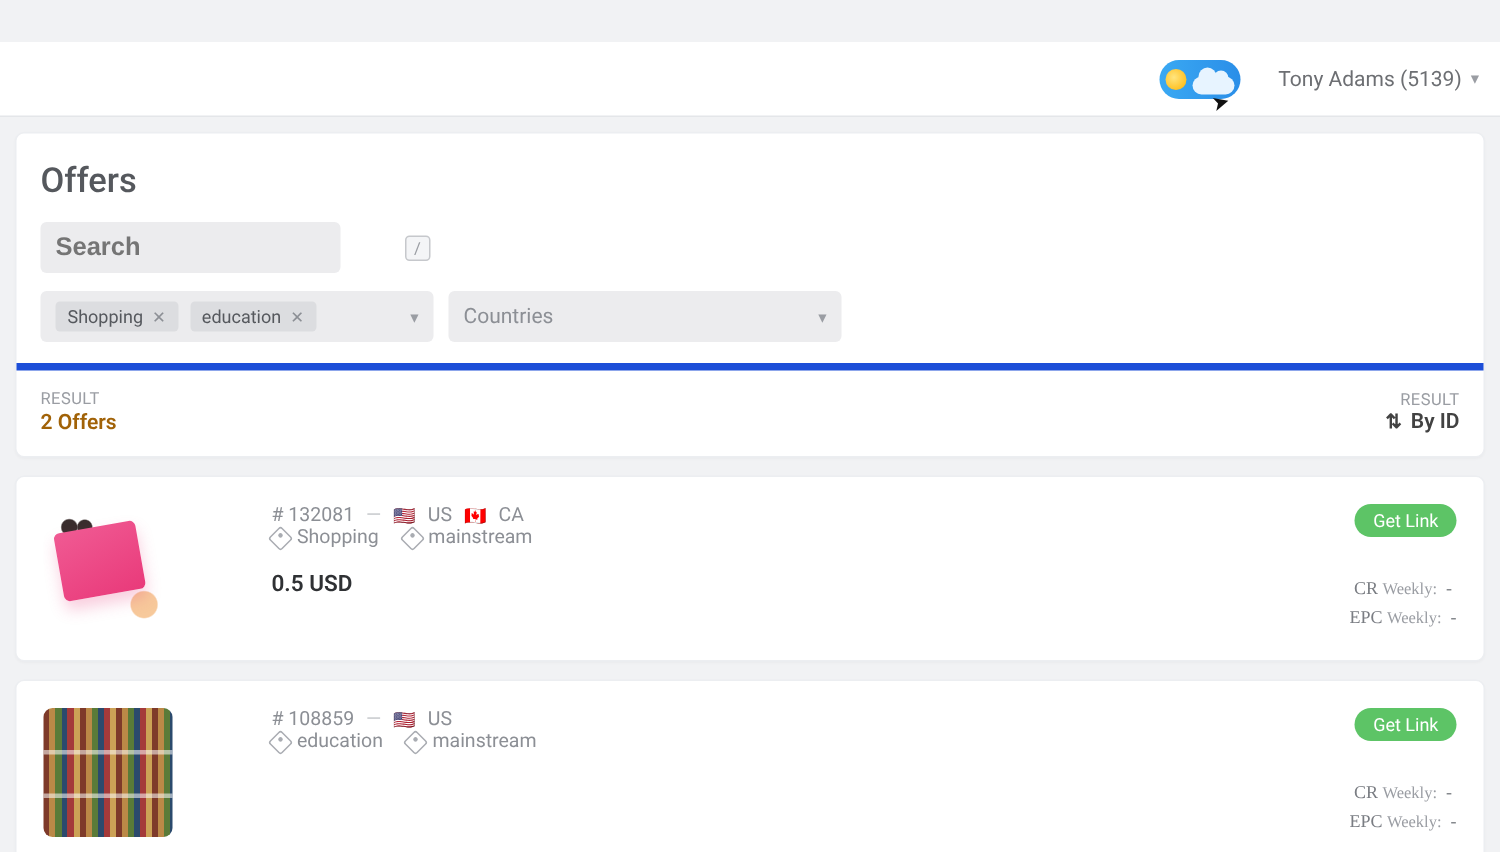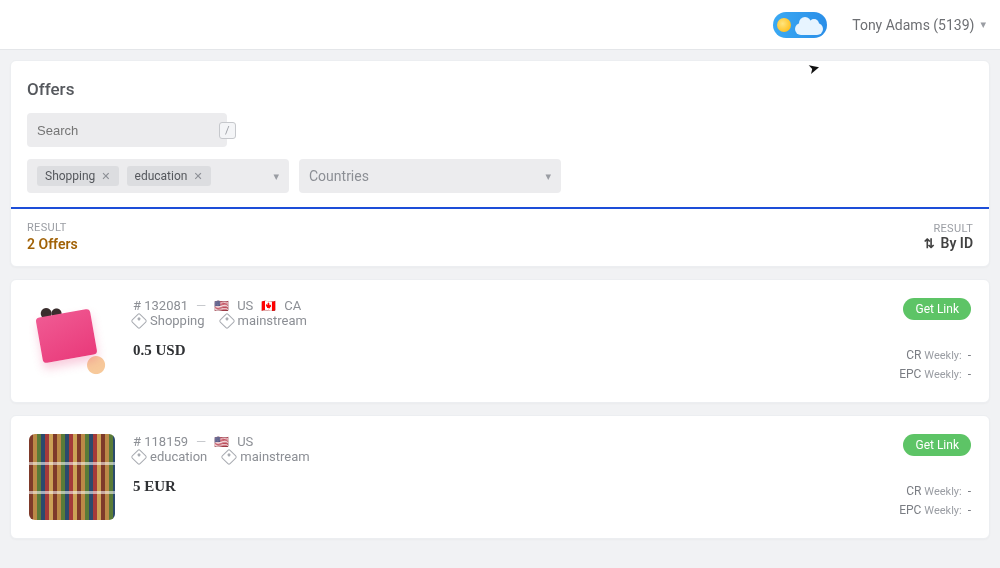--- a/index.html
+++ b/index.html
@@ -14,20 +14,21 @@
   }
   .topbar {
     height: 50px;
     background: #fff;
     border-bottom: 1px solid #e4e6e9;
     display: flex;
     align-items: center;
     justify-content: flex-end;
     padding: 0 14px;
     gap: 25px;
+    margin-top: 28px;
   }
   .weather-pill {
     width: 54px;
     height: 26px;
     border-radius: 13px;
     background: linear-gradient(90deg,#3aa9f3 0%, #2a8ee8 100%);
     position: relative;
     display: flex;
     align-items: center;
     overflow: hidden;
@@ -69,39 +70,39 @@
     border-radius: 6px;
     box-shadow: 0 1px 2px rgba(0,0,0,0.03);
     margin-bottom: 12px;
   }
 
   .panel-head {
     padding: 18px 16px 14px;
   }
 
   .page-title {
-    font-size: 17px;
+    font-size: 23px;
     color: #55585d;
     font-weight: 500;
     margin-bottom: 14px;
   }
 
   .search-wrap {
     display: inline-flex;
     align-items: center;
     background: #ececee;
     border-radius: 4px;
     padding: 0 6px 0 10px;
     height: 34px;
     width: 200px;
     gap: 6px;
   }
   .search-wrap input {
     border: none; background: transparent; outline: none;
-    font-size: 13px; color: #7f1d1d; flex: 1;
+    font-size: 17px; color: #7f1d1d; flex: 1; font-weight: bold;
   }
   .slash-key {
     border: 1px solid #c6c8cc;
     border-radius: 3px;
     font-size: 11px;
     color: #9a9da3;
     padding: 1px 5px;
     background: #f4f5f7;
   }
 
@@ -123,21 +124,21 @@
   .chip {
     background: #dcdde0;
     border-radius: 3px;
     padding: 3px 8px;
     display: inline-flex; align-items: center; gap: 6px;
     font-size: 12px; color: #55585d;
   }
   .chip .x { color: #8c8f95; font-size: 11px; cursor: pointer; }
 
   .summary-row {
-    border-top: 2px solid #1d4ed8;
+    border-top: 5px solid #1d4ed8;
     display: flex; align-items: center; justify-content: space-between;
     padding: 12px 16px 14px;
   }
   .summary-label {
     font-size: 11px; color: #9a9da3; letter-spacing: 0.3px;
   }
   .summary-value {
     font-size: 14px; color: #a16207; font-weight: 600; margin-top: 2px;
   }
   .sort-block { text-align: right; }
@@ -188,21 +189,21 @@
   .thumb.books::before,
   .thumb.books::after {
     content:"";
     position:absolute;
     left:0; right:0; height:3px;
     background: rgba(255,255,255,0.55);
   }
   .thumb.books::before { top: 33%; }
   .thumb.books::after  { top: 66%; }
 
-  .offer-main { flex: 1; }
+  .offer-main { flex: 1; margin-left: 48px; }
   .offer-meta {
     display: flex; align-items: center; gap: 8px;
     color: #8c8f95; font-size: 13px;
   }
   .dash { color: #c6c8cc; }
   .flag { font-size: 12px; }
   .offer-title {
     font-size: 16px; font-weight: 600; color: #2f3134;
     margin: 4px 0 6px;
   }
@@ -219,21 +220,20 @@
   .tag-ico::after {
     content:"";
     position:absolute;
     width:3px; height:3px; border-radius:50%;
     background:#a9acb2;
     top:1.5px; left:1.5px;
   }
   .payout {
     font-size: 15px; font-weight: 600; color: #2f3134;
     margin-top: 14px;
-    font-family: Liberation Serif, serif;
   }
 
   .offer-right {
     display: flex; flex-direction: column; align-items: flex-end;
     align-self: stretch;
     min-width: 150px;
   }
   .get-link-btn {
     background: #5dc466;
     color: #fff;
@@ -241,22 +241,23 @@
     border-radius: 12px;
     padding: 4px 12px;
     font-size: 12px;
     cursor: pointer;
     font-family: inherit;
   }
   .stats-col {
     margin-top: auto;
     font-size: 12px;
     color: #7a7d83;
-    text-align: right;
+    text-align: center;
     line-height: 1.6;
+    font-family: Liberation Serif, serif;
   }
   .stats-col .sm { font-size: 11px; color: #9a9da3; }
   .cursor-arrow {
     position: absolute;
     font-size: 14px;
     color: #111;
     transform: rotate(-15deg);
   }
 </style>
 </head>
@@ -360,36 +361,35 @@
           &nbsp;<span>-</span>
         </div>
       </div>
     </div>
   </div>
 
   <div class="offer-card">
     <div class="thumb books"></div>
     <div class="offer-main">
       <div class="offer-meta">
-        <span># 118159</span>
+        <span># 108859</span>
         <span class="dash">—</span>
         <span class="flag">🇺🇸</span>
         <span>US</span>
       </div>
       <div class="tags-row">
         <span class="tag">
           <span class="tag-ico"></span>
           <span>education</span>
         </span>
         <span class="tag">
           <span class="tag-ico"></span>
           <span>mainstream</span>
         </span>
       </div>
-      <div class="payout">5 EUR</div>
     </div>
     <div class="offer-right">
       <button class="get-link-btn">Get Link</button>
       <div class="stats-col">
         <div>
           <span>CR</span>
           <span class="sm">Weekly:</span>
           &nbsp;<span>-</span>
         </div>
         <div>

